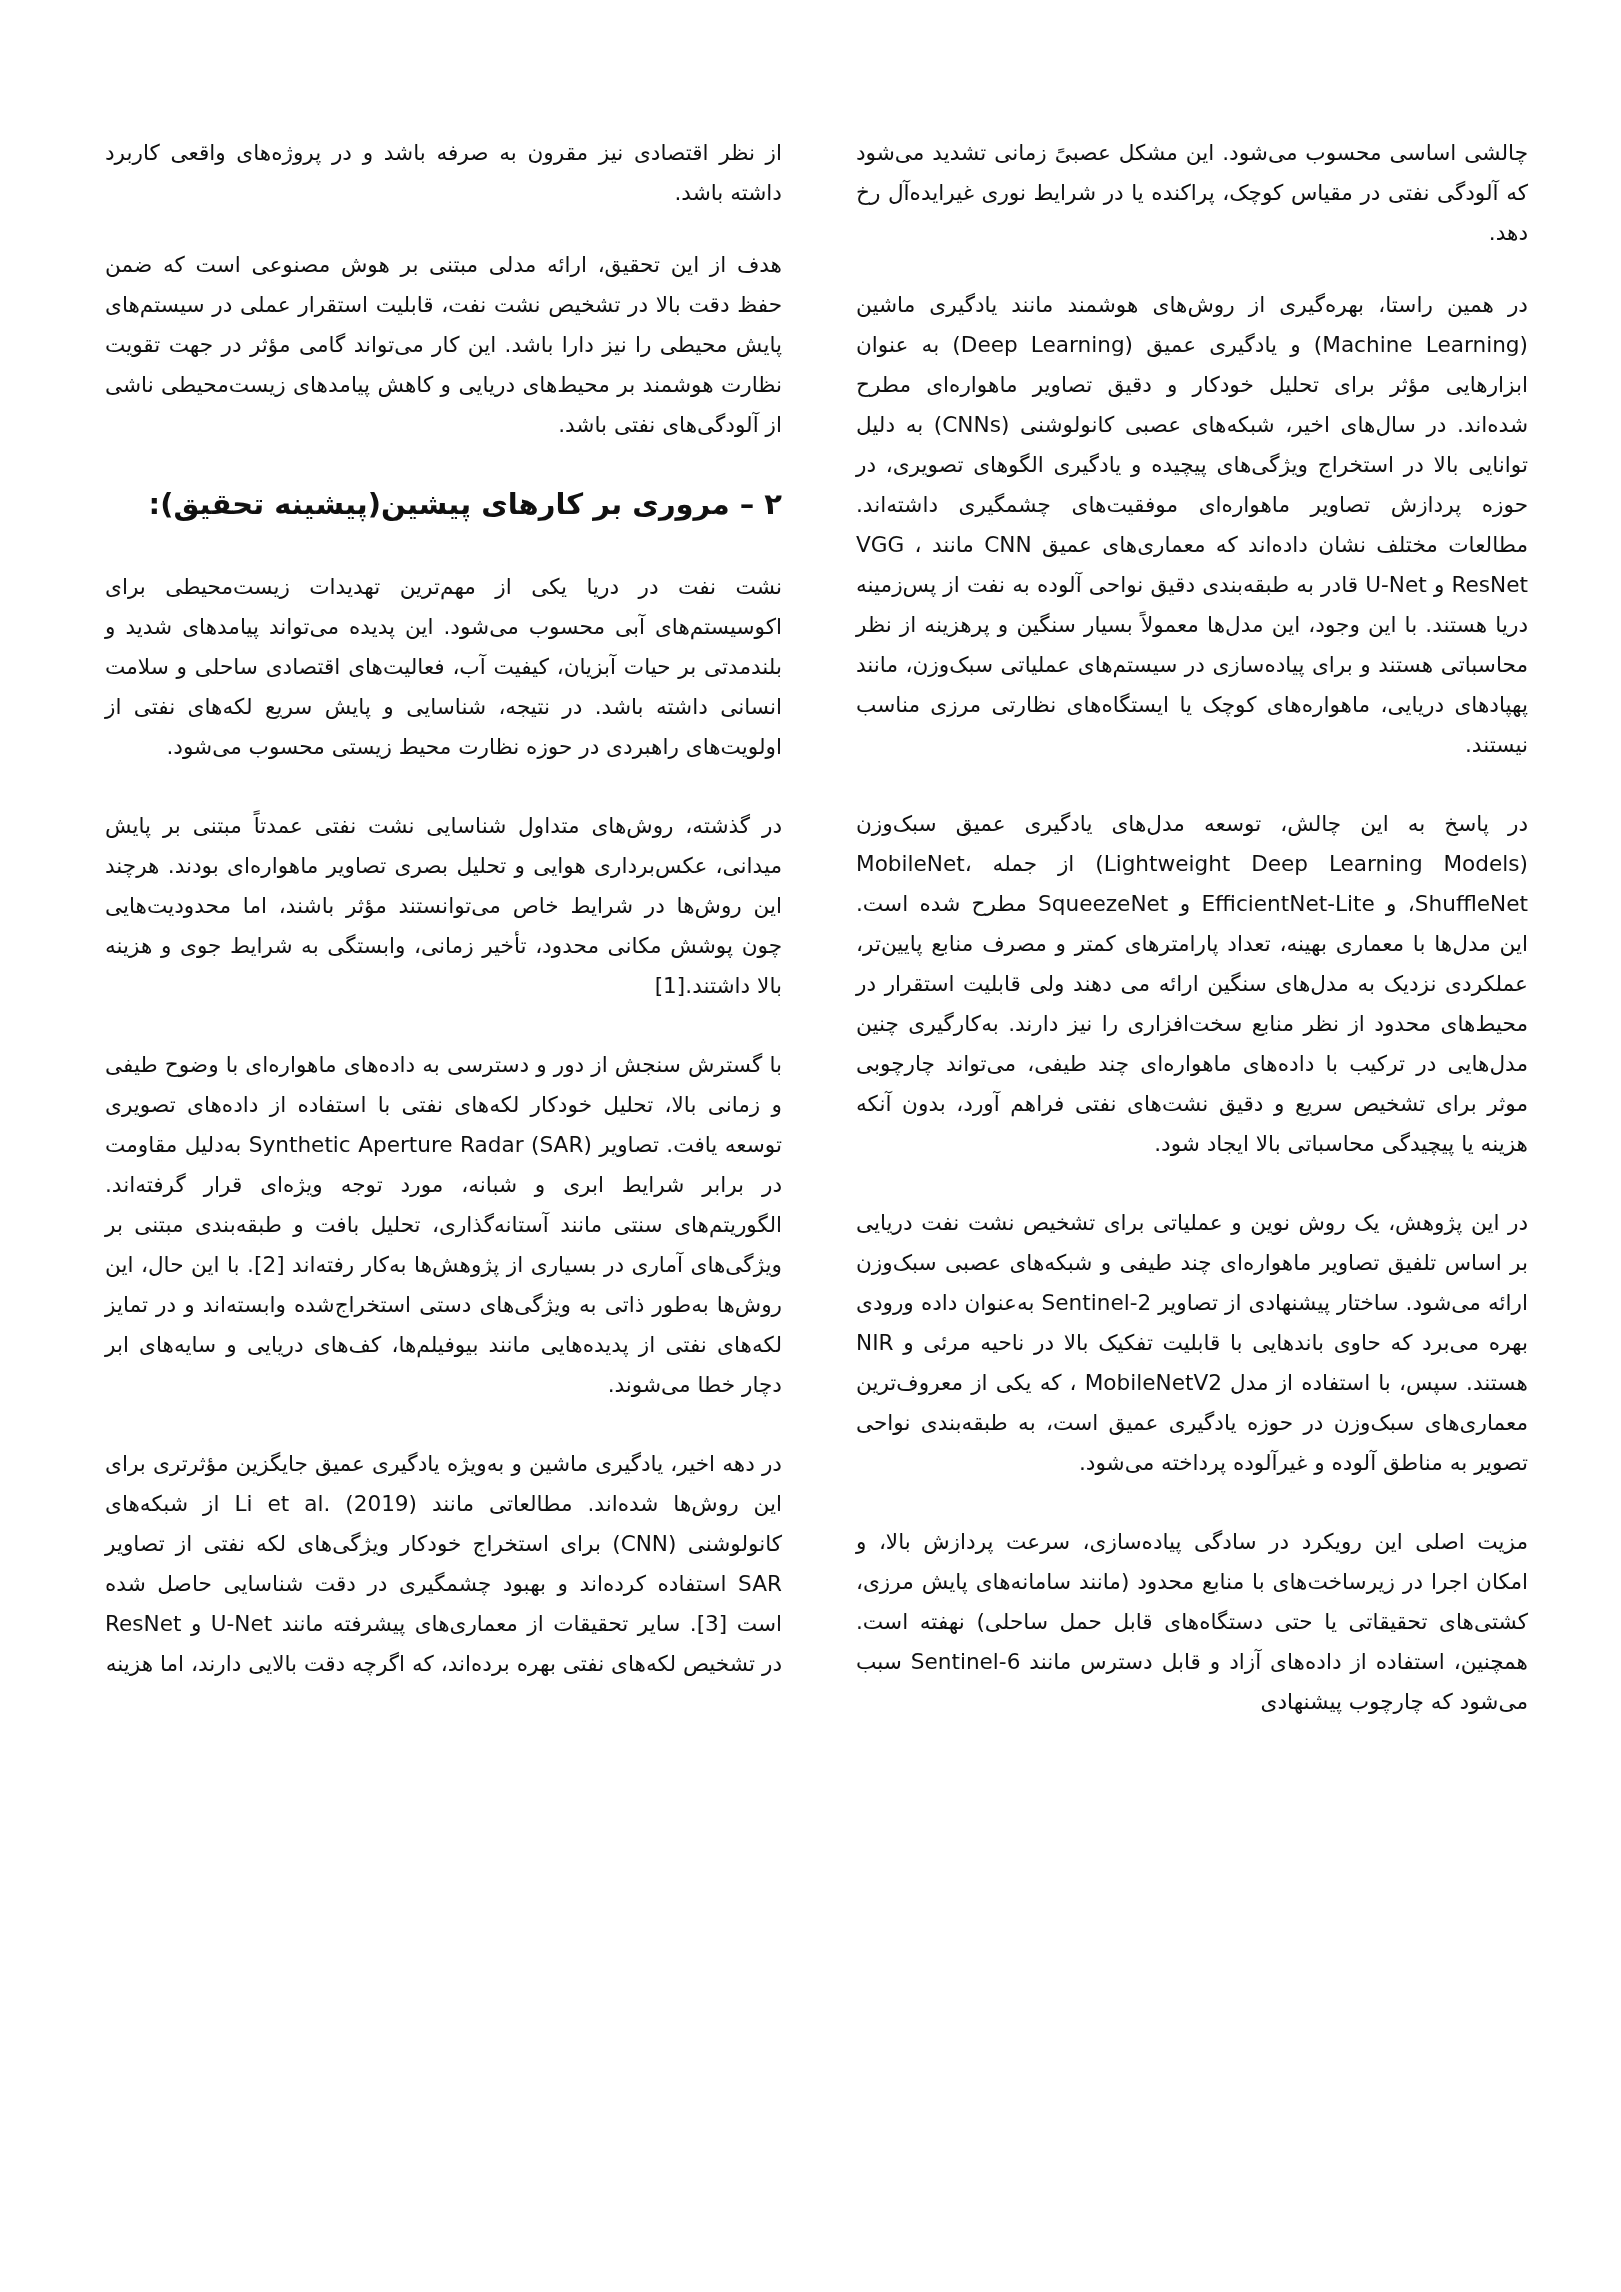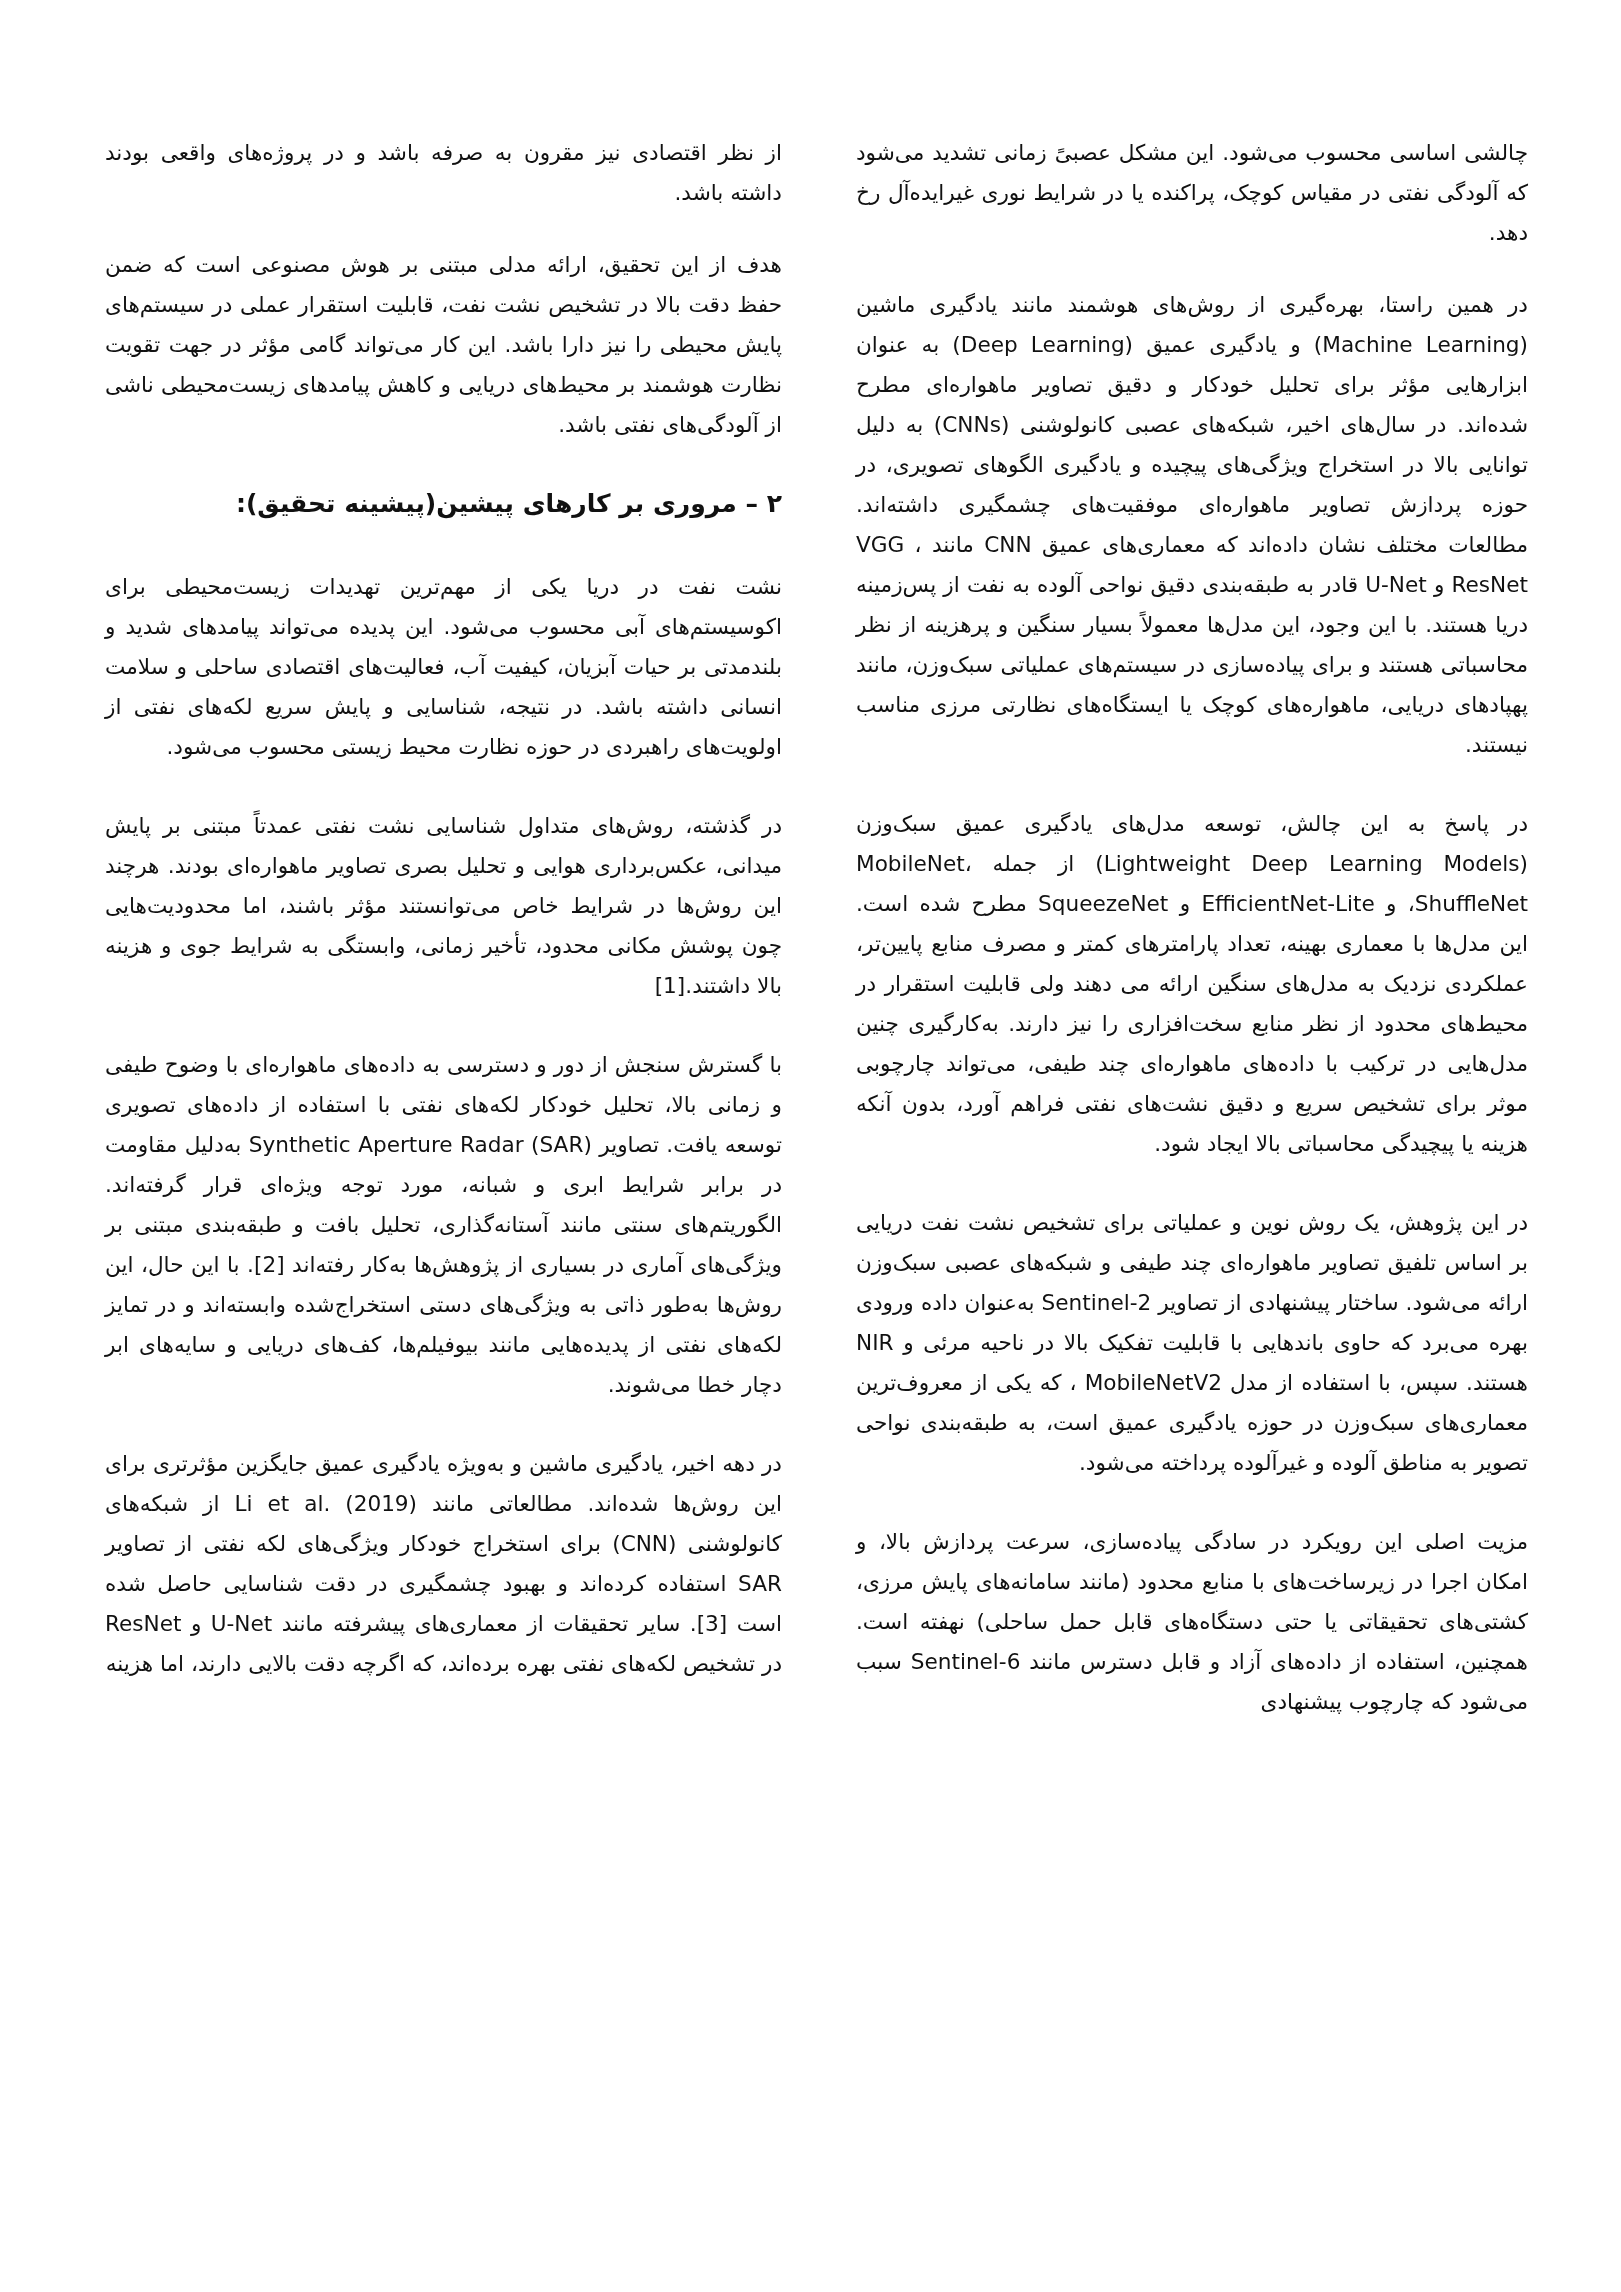--- a/index.html
+++ b/index.html
@@ -15,38 +15,38 @@
     line-height: 40px;
     color: #111;
   }
   .col-right { left: 856px; top: 133px; width: 672px; }
   .col-left  { left: 105px; top: 133px; width: 677px; }
   .para { margin: 0 0 39px 0; }
   .para.gap-sm { margin-bottom: 32px; }
   .heading {
     font-weight: bold;
     margin: 13px 0 43px 0;
-    font-size: 25px;
+    font-size: 29px;
   }
 </style>
 </head>
 <body>
 
 <div class="page">
 
   <div class="col col-right">
     <p class="para gap-sm">چالشی اساسی محسوب می‌شود. این مشکل عصبیً زمانی تشدید می‌شود که آلودگی نفتی در مقیاس کوچک، پراکنده یا در شرایط نوری غیرایده‌آل رخ دهد.</p>
     <p class="para">در همین راستا، بهره‌گیری از روش‌های هوشمند مانند یادگیری ماشین (Machine Learning) و یادگیری عمیق (Deep Learning) به عنوان ابزارهایی مؤثر برای تحلیل خودکار و دقیق تصاویر ماهواره‌ای مطرح شده‌اند. در سال‌های اخیر، شبکه‌های عصبی کانولوشنی (CNNs) به دلیل توانایی بالا در استخراج ویژگی‌های پیچیده و یادگیری الگوهای تصویری، در حوزه پردازش تصاویر ماهواره‌ای موفقیت‌های چشمگیری داشته‌اند. مطالعات مختلف نشان داده‌اند که معماری‌های عمیق CNN مانند VGG ، ResNet و U-Net قادر به طبقه‌بندی دقیق نواحی آلوده به نفت از پس‌زمینه دریا هستند. با این وجود، این مدل‌ها معمولاً بسیار سنگین و پرهزینه از نظر محاسباتی هستند و برای پیاده‌سازی در سیستم‌های عملیاتی سبک‌وزن، مانند پهپادهای دریایی، ماهواره‌های کوچک یا ایستگاه‌های نظارتی مرزی مناسب نیستند.</p>
     <p class="para">در پاسخ به این چالش، توسعه مدل‌های یادگیری عمیق سبک‌وزن (Lightweight Deep Learning Models) از جمله MobileNet، ShuffleNet، و EfficientNet-Lite و SqueezeNet مطرح شده است. این مدل‌ها با معماری بهینه، تعداد پارامترهای کمتر و مصرف منابع پایین‌تر، عملکردی نزدیک به مدل‌های سنگین ارائه می دهند ولی قابلیت استقرار در محیط‌های محدود از نظر منابع سخت‌افزاری را نیز دارند. به‌کارگیری چنین مدل‌هایی در ترکیب با داده‌های ماهواره‌ای چند طیفی، می‌تواند چارچوبی موثر برای تشخیص سریع و دقیق نشت‌های نفتی فراهم آورد، بدون آنکه هزینه یا پیچیدگی محاسباتی بالا ایجاد شود.</p>
     <p class="para">در این پژوهش، یک روش نوین و عملیاتی برای تشخیص نشت نفت دریایی بر اساس تلفیق تصاویر ماهواره‌ای چند طیفی و شبکه‌های عصبی سبک‌وزن ارائه می‌شود. ساختار پیشنهادی از تصاویر Sentinel-2 به‌عنوان داده ورودی بهره می‌برد که حاوی باندهایی با قابلیت تفکیک بالا در ناحیه مرئی و NIR هستند. سپس، با استفاده از مدل MobileNetV2 ، که یکی از معروف‌ترین معماری‌های سبک‌وزن در حوزه یادگیری عمیق است، به طبقه‌بندی نواحی تصویر به مناطق آلوده و غیرآلوده پرداخته می‌شود.</p>
     <p class="para">مزیت اصلی این رویکرد در سادگی پیاده‌سازی، سرعت پردازش بالا، و امکان اجرا در زیرساخت‌های با منابع محدود (مانند سامانه‌های پایش مرزی، کشتی‌های تحقیقاتی یا حتی دستگاه‌های قابل حمل ساحلی) نهفته است. همچنین، استفاده از داده‌های آزاد و قابل دسترس مانند Sentinel-6 سبب می‌شود که چارچوب پیشنهادی</p>
   </div>
 
   <div class="col col-left">
-    <p class="para gap-sm">از نظر اقتصادی نیز مقرون به صرفه باشد و در پروژه‌های واقعی بودند داشته باشد.</p>
+    <p class="para gap-sm">از نظر اقتصادی نیز مقرون به صرفه باشد و در پروژه‌های واقعی کاربرد داشته باشد.</p>
     <p class="para">هدف از این تحقیق، ارائه مدلی مبتنی بر هوش مصنوعی است که ضمن حفظ دقت بالا در تشخیص نشت نفت، قابلیت استقرار عملی در سیستم‌های پایش محیطی را نیز دارا باشد. این کار می‌تواند گامی مؤثر در جهت تقویت نظارت هوشمند بر محیط‌های دریایی و کاهش پیامدهای زیست‌محیطی ناشی از آلودگی‌های نفتی باشد.</p>
     <h2 class="heading">۲ – مروری بر کارهای پیشین(پیشینه تحقیق):</h2>
     <p class="para">نشت نفت در دریا یکی از مهم‌ترین تهدیدات زیست‌محیطی برای اکوسیستم‌های آبی محسوب می‌شود. این پدیده می‌تواند پیامدهای شدید و بلندمدتی بر حیات آبزیان، کیفیت آب، فعالیت‌های اقتصادی ساحلی و سلامت انسانی داشته باشد. در نتیجه، شناسایی و پایش سریع لکه‌های نفتی از اولویت‌های راهبردی در حوزه نظارت محیط زیستی محسوب می‌شود.</p>
     <p class="para">در گذشته، روش‌های متداول شناسایی نشت نفتی عمدتاً مبتنی بر پایش میدانی، عکس‌برداری هوایی و تحلیل بصری تصاویر ماهواره‌ای بودند. هرچند این روش‌ها در شرایط خاص می‌توانستند مؤثر باشند، اما محدودیت‌هایی چون پوشش مکانی محدود، تأخیر زمانی، وابستگی به شرایط جوی و هزینه بالا داشتند.[1]</p>
     <p class="para">با گسترش سنجش از دور و دسترسی به داده‌های ماهواره‌ای با وضوح طیفی و زمانی بالا، تحلیل خودکار لکه‌های نفتی با استفاده از داده‌های تصویری توسعه یافت. تصاویر Synthetic Aperture Radar (SAR) به‌دلیل مقاومت در برابر شرایط ابری و شبانه، مورد توجه ویژه‌ای قرار گرفته‌اند. الگوریتم‌های سنتی مانند آستانه‌گذاری، تحلیل بافت و طبقه‌بندی مبتنی بر ویژگی‌های آماری در بسیاری از پژوهش‌ها به‌کار رفته‌اند [2]. با این حال، این روش‌ها به‌طور ذاتی به ویژگی‌های دستی استخراج‌شده وابسته‌اند و در تمایز لکه‌های نفتی از پدیده‌هایی مانند بیوفیلم‌ها، کف‌های دریایی و سایه‌های ابر دچار خطا می‌شوند.</p>
     <p class="para">در دهه اخیر، یادگیری ماشین و به‌ویژه یادگیری عمیق جایگزین مؤثرتری برای این روش‌ها شده‌اند. مطالعاتی مانند Li et al. (2019) از شبکه‌های کانولوشنی (CNN) برای استخراج خودکار ویژگی‌های لکه نفتی از تصاویر SAR استفاده کرده‌اند و بهبود چشمگیری در دقت شناسایی حاصل شده است [3]. سایر تحقیقات از معماری‌های پیشرفته مانند U-Net و ResNet در تشخیص لکه‌های نفتی بهره برده‌اند، که اگرچه دقت بالایی دارند، اما هزینه</p>
   </div>
 
 </div>
 

